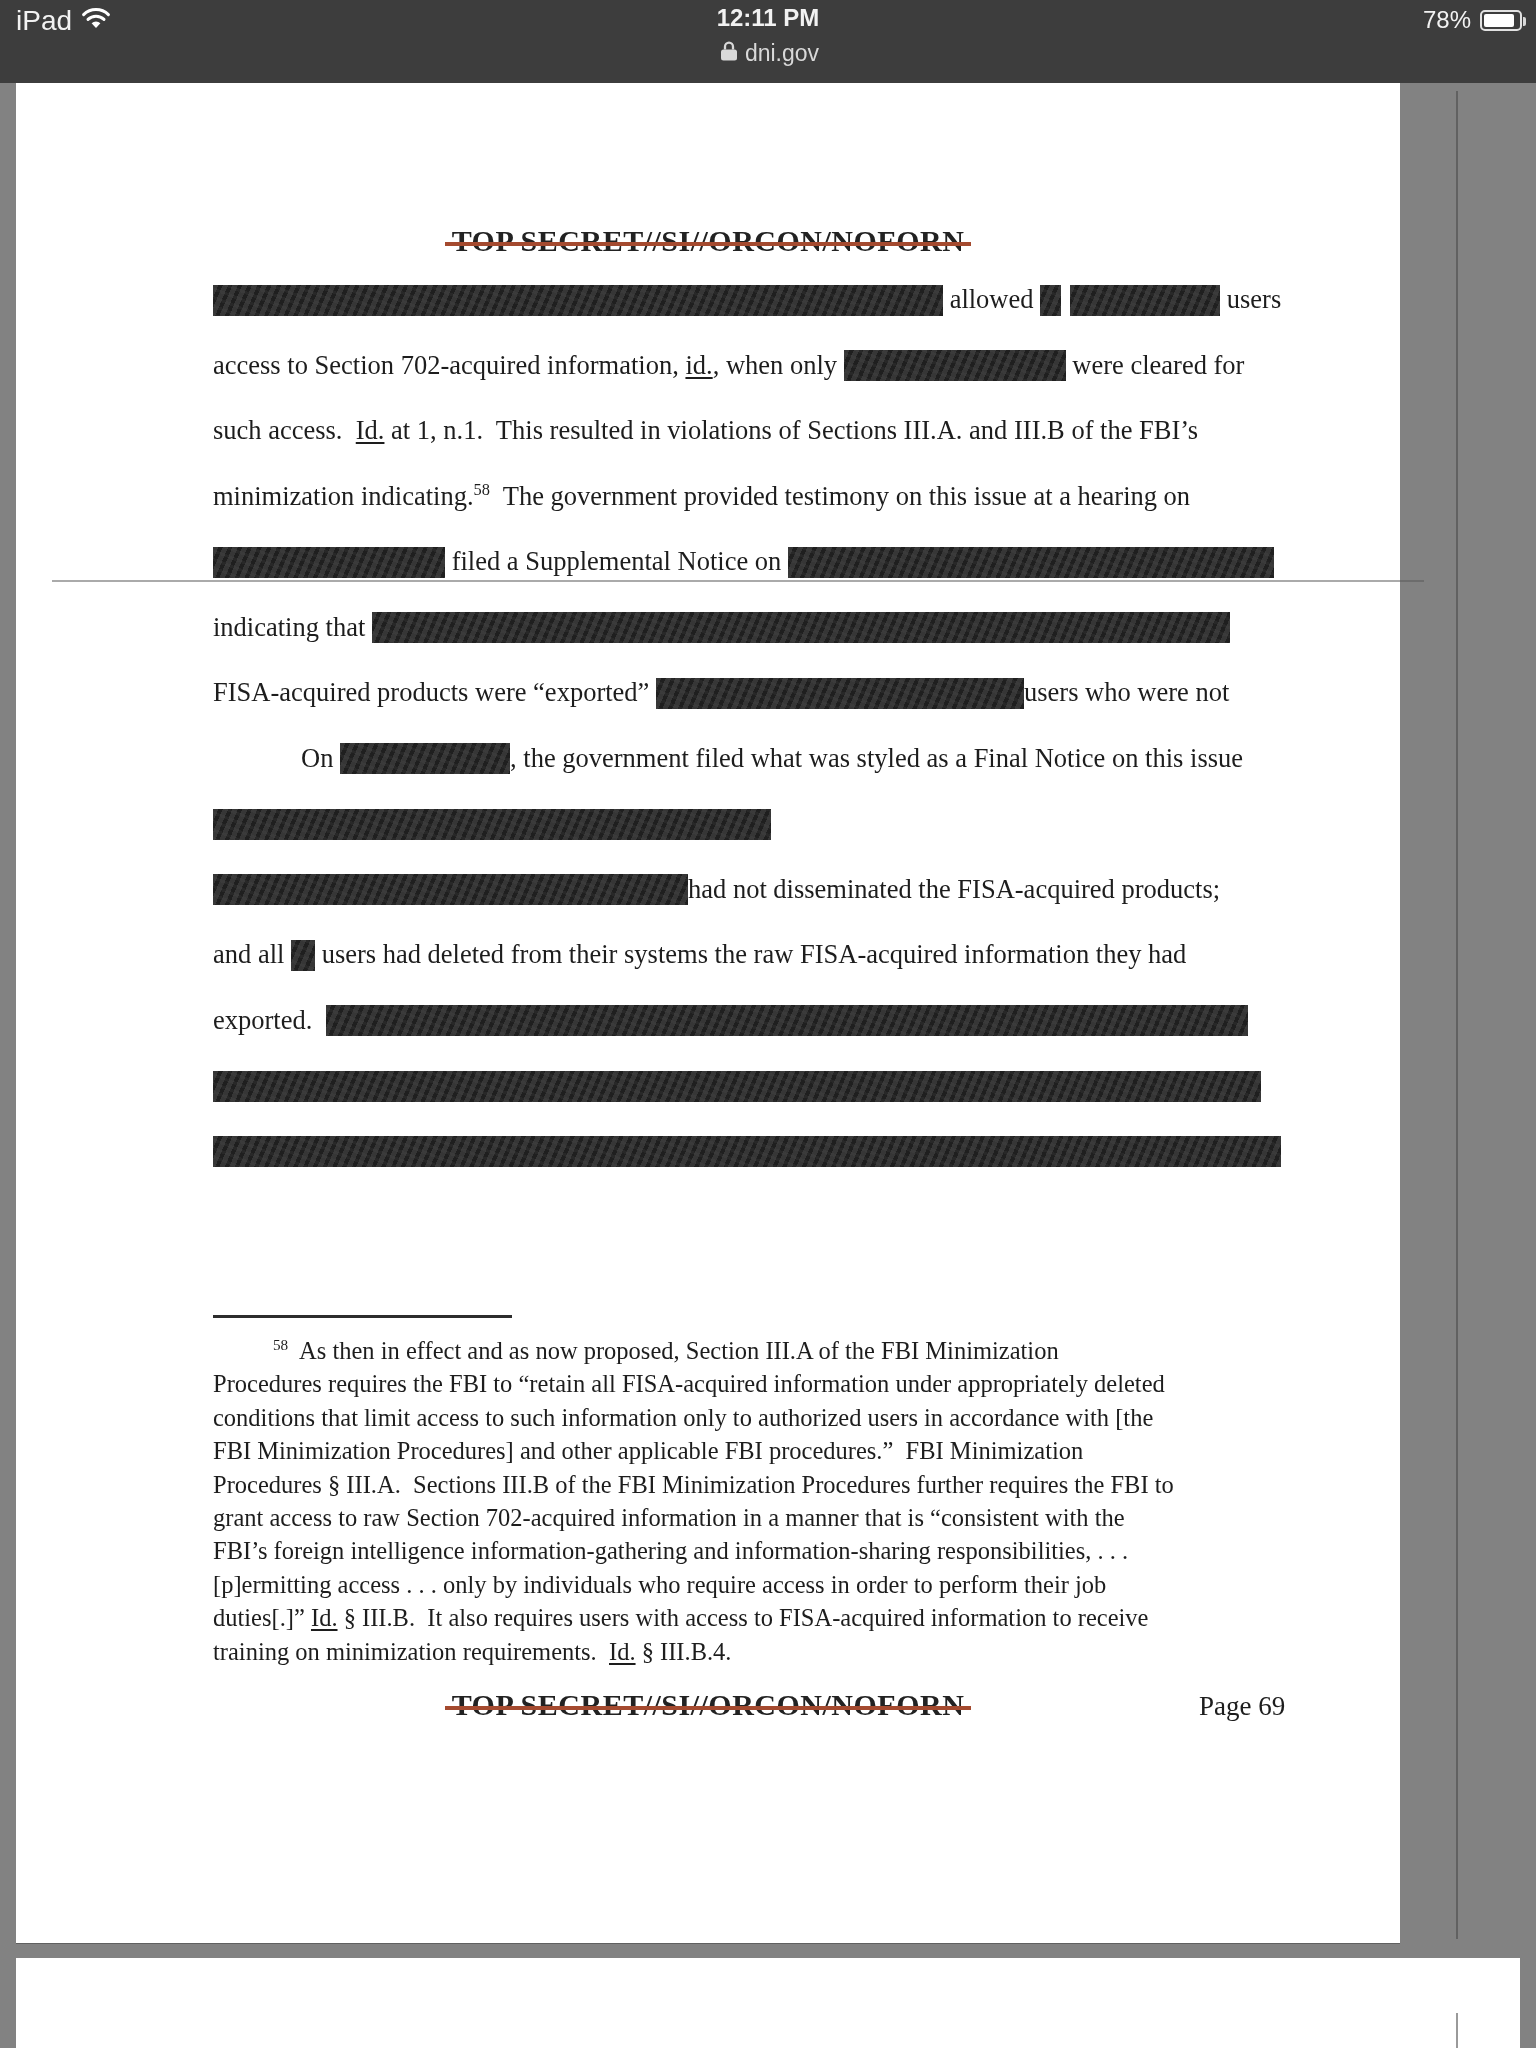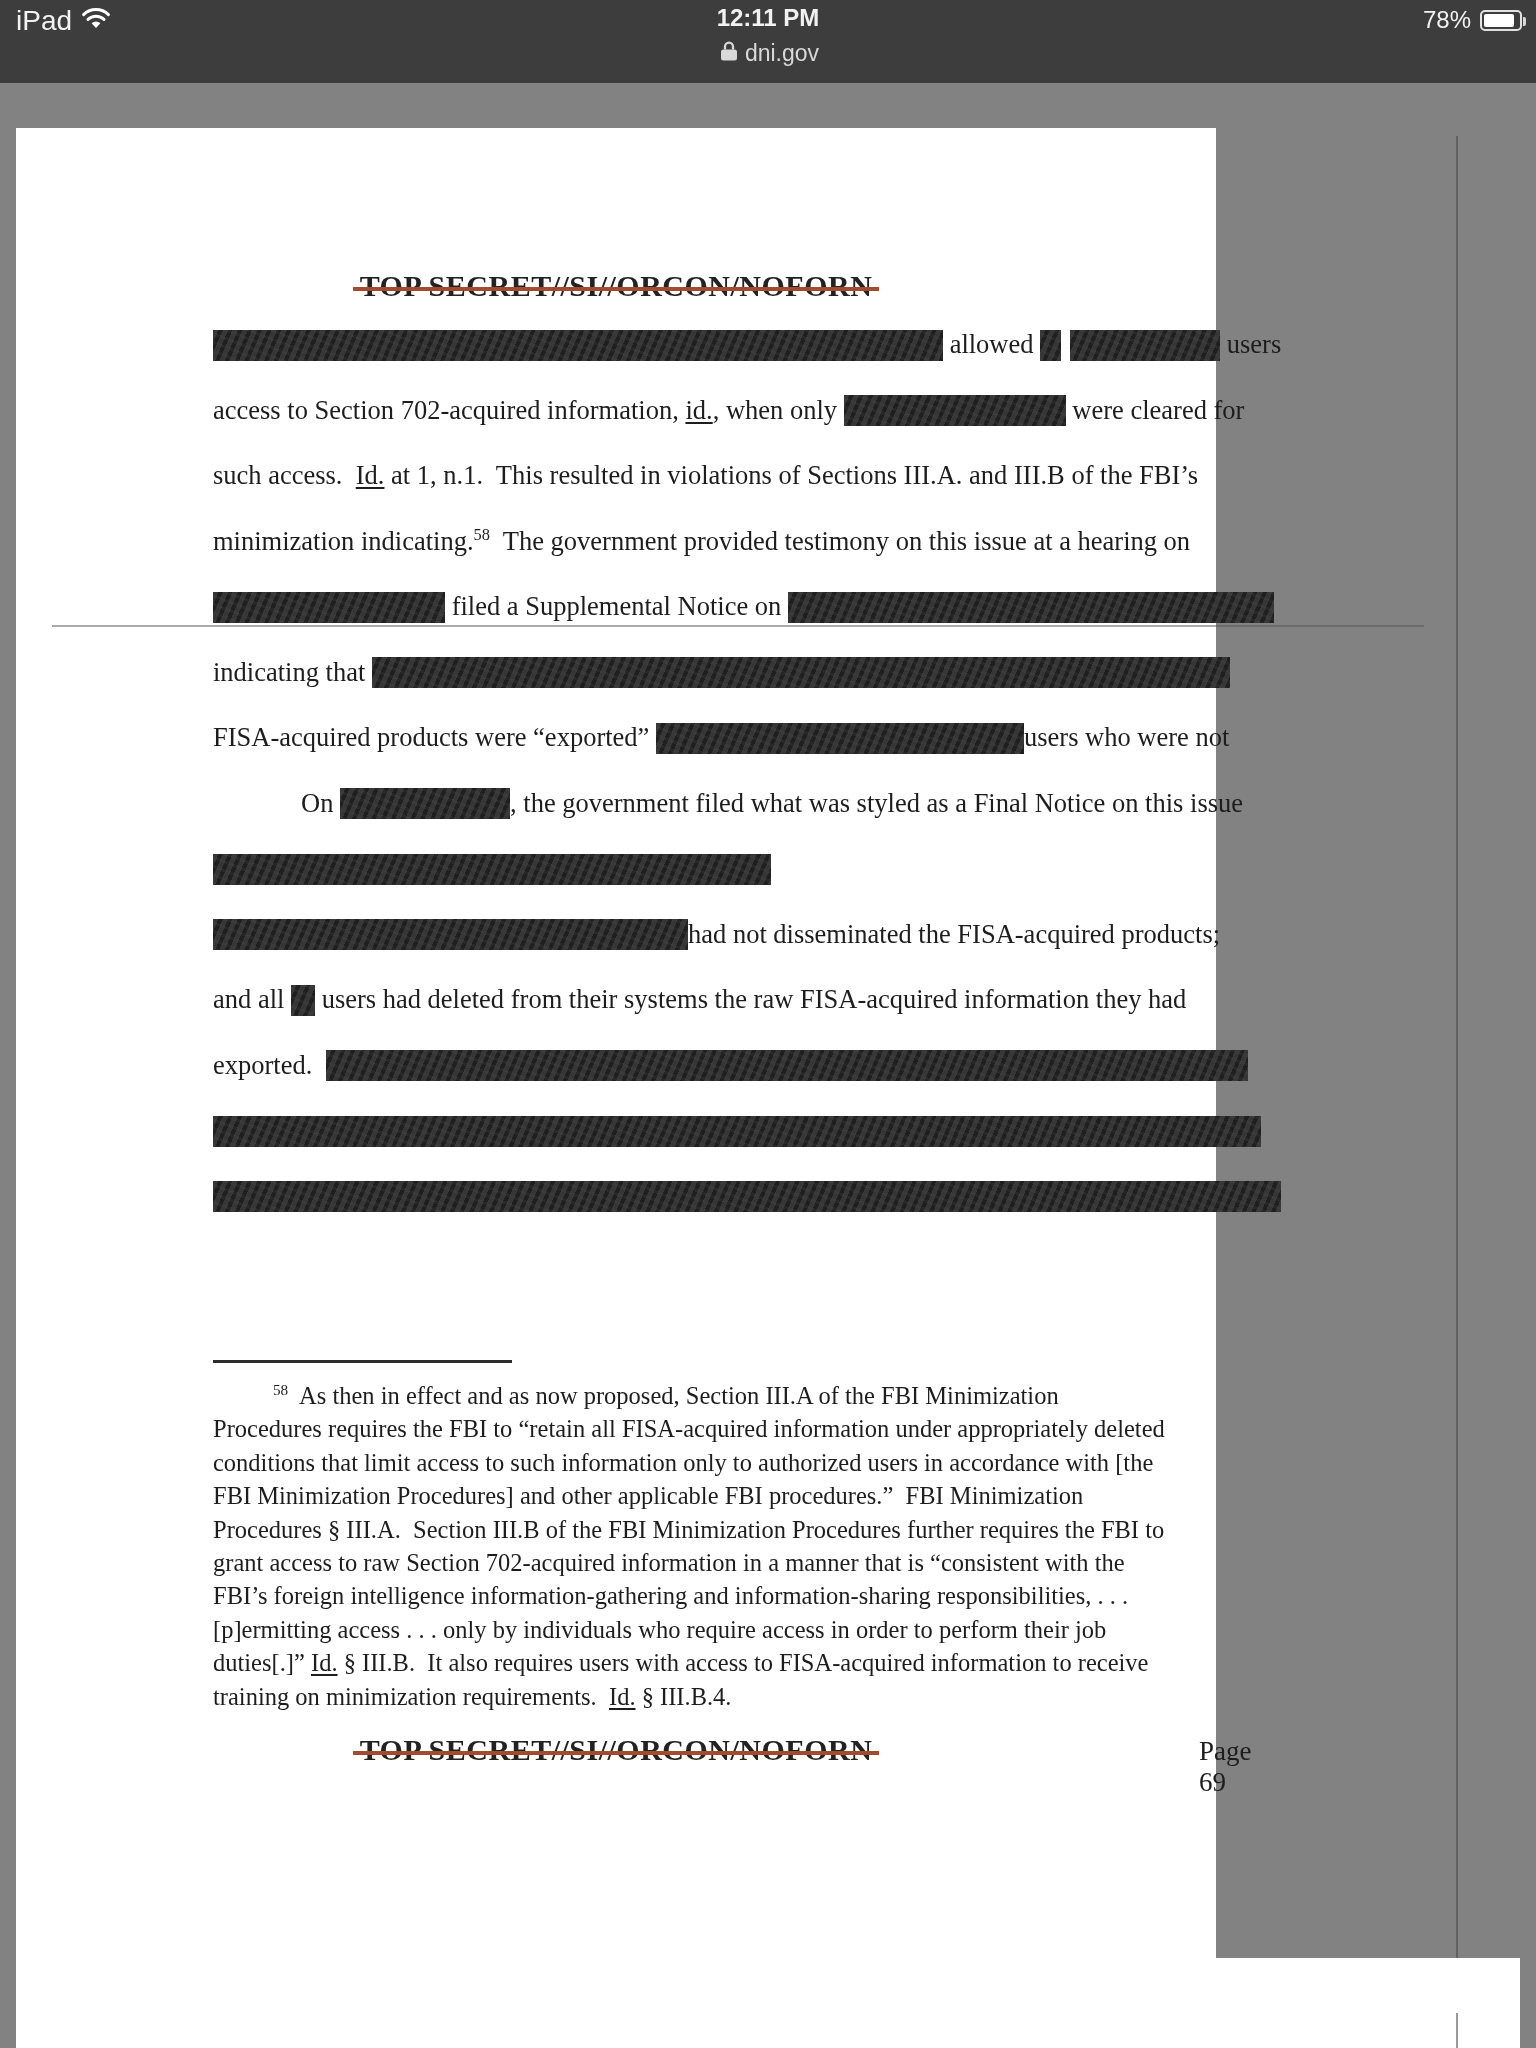--- a/index.html
+++ b/index.html
@@ -16,21 +16,21 @@
   .sb-left{position:absolute;left:16px;top:5px;display:flex;align-items:center;gap:9px;color:var(--chrome-text);font-size:28px;}
   .sb-time{position:absolute;left:0;right:0;top:4px;text-align:center;color:var(--chrome-text);font-size:24px;font-weight:bold;}
   .sb-right{position:absolute;right:14px;top:6px;display:flex;align-items:center;gap:9px;color:var(--chrome-text);font-size:24px;}
   .batt{position:relative;width:42px;height:21px;border:2px solid rgba(255,255,255,.85);border-radius:5px;}
   .batt-fill{position:absolute;left:2px;top:2px;bottom:2px;background:#fff;border-radius:2px;}
   .batt-tip{position:absolute;right:-6px;top:5px;width:3px;height:9px;background:rgba(255,255,255,.8);border-radius:0 2px 2px 0;}
   .sb-row2{position:absolute;top:40px;left:4px;right:0;display:flex;justify-content:center;align-items:center;gap:8px;
     color:#d9d9d9;font-size:23px;}
 
   
-  .page1{position:absolute;left:16px;top:83px;width:1200px;height:1861px;background:var(--pagebg);border-bottom:1px solid #606060;margin-top:45px;}
+  .page1{position:absolute;left:16px;top:83px;width:1384px;height:1861px;background:var(--pagebg);border-bottom:1px solid #606060;}
   .page2{position:absolute;left:16px;top:1958px;width:1504px;height:90px;background:var(--pagebg);}
   .vline{position:absolute;width:2px;background:#474747;opacity:.55;}
   .hline{position:absolute;height:2px;background:#565656;opacity:.5;}
 
   
   .serif{font-family:"Liberation Serif",serif;color:var(--ink);}
   .banner-wrap{position:absolute;left:0;right:0;text-align:center;}
   .banner{position:relative;display:inline-block;font-family:"Liberation Serif",serif;
     font-weight:bold;font-size:30px;color:#222;letter-spacing:.5px;}
   .banner::after{content:"";position:absolute;left:-7px;right:-7px;top:54%;height:4px;background:var(--strike);}
@@ -110,21 +110,21 @@
         <div class="line"><span class="redact" style="width: 1048px;"></span></div>
         <div class="line"><span class="redact" style="width: 1068px;"></span></div>
       </div>
 
     <div class="fn-sep"></div>
     <div class="fn-block serif" id="footnote-lines">
         <div class="fline"><span class="gap" style="width: 60px;"></span><span class="sup">58</span><span class="t">  As then in effect and as now proposed, Section III.A of the FBI Minimization</span></div>
         <div class="fline"><span class="t">Procedures requires the FBI to “retain all FISA-acquired information under appropriately deleted</span></div>
         <div class="fline"><span class="t">conditions that limit access to such information only to authorized users in accordance with [the</span></div>
         <div class="fline"><span class="t">FBI Minimization Procedures] and other applicable FBI procedures.”  FBI Minimization</span></div>
-        <div class="fline"><span class="t">Procedures § III.A.  Section III.B of the FBI Minimization Procedures further requires the FBI to</span></div>
+        <div class="fline"><span class="t">Procedures § III.A.  Sections III.B of the FBI Minimization Procedures further requires the FBI to</span></div>
         <div class="fline"><span class="t">grant access to raw Section 702-acquired information in a manner that is “consistent with the</span></div>
         <div class="fline"><span class="t">FBI’s foreign intelligence information-gathering and information-sharing responsibilities, . . .</span></div>
         <div class="fline"><span class="t">[p]ermitting access . . . only by individuals who require access in order to perform their job</span></div>
         <div class="fline"><span class="t">duties[.]” </span><span class="t u">Id.</span><span class="t"> § III.B.  It also requires users with access to FISA-acquired information to receive</span></div>
         <div class="fline"><span class="t">training on minimization requirements.  </span><span class="t u">Id.</span><span class="t"> § III.B.4.</span></div>
       </div>
 
     <div class="banner-wrap banner-bottom">
       <span class="banner">TOP SECRET//SI//ORCON/NOFORN</span>
     </div>

